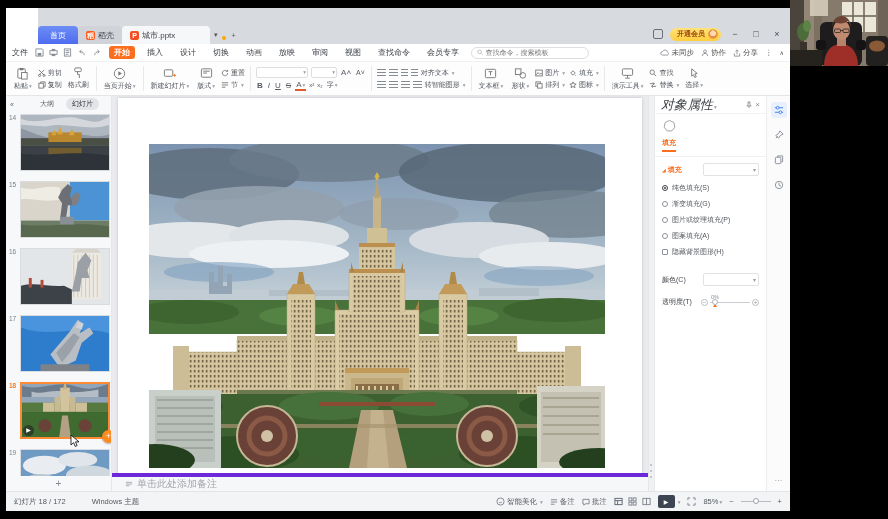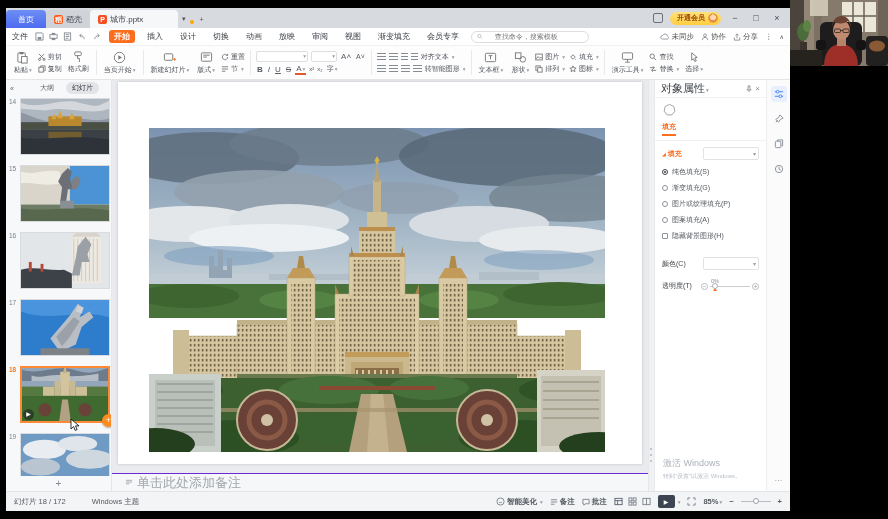--- a/index.html
+++ b/index.html
@@ -1,21 +1,21 @@
 <!DOCTYPE html>
 <html><head>
 <meta charset="utf-8">
 <style>
   html,body{margin:0;padding:0;width:888px;height:519px;background:#000;overflow:hidden;
     font-family:"Liberation Sans","DejaVu Sans",sans-serif;-webkit-font-smoothing:antialiased;}
   *{box-sizing:border-box;}
   .win{position:absolute;left:6px;top:8px;width:784px;height:503px;background:#fff;display:flex;flex-direction:column;}
 
   
-  .titlebar{height:20px;background:#d7dade;display:flex;align-items:flex-end;flex:0 0 auto;}
+  .titlebar{height:36px;background:#d7dade;display:flex;align-items:flex-end;flex:0 0 auto;margin-left:32px;}
   .tab{height:18px;display:flex;align-items:center;gap:3px;padding:0 8px;font-size:8px;color:#3a3f46;border-radius:4px 4px 0 0;}
   .tab.home{background:linear-gradient(#6d8df5,#4d6cf0);color:#fff;min-width:40px;justify-content:center;}
   .tab.docer{background:#d0d3d8;}
   .docer-ic{width:9px;height:9px;border-radius:2px;background:#ff5c1c;color:#fff;font-size:7px;line-height:9px;text-align:center;font-weight:bold;}
   .tab.doc{background:#f6f7f9;min-width:88px;}
   .p-ic{width:9px;height:9px;border-radius:2px;background:#f25022;color:#fff;font-size:7px;line-height:9px;text-align:center;font-weight:bold;}
   .tab-ctl{font-size:7px;color:#555;padding:0 4px;height:18px;display:flex;align-items:center;}
   .notif-dot{width:4px;height:4px;border-radius:50%;background:#ffa600;margin:0 2px 4px 0;}
   .tb-right{margin-left:auto;display:flex;align-items:center;height:20px;gap:7px;padding-right:6px;}
   .grid-ic{width:10px;height:10px;border:1px solid #6a7078;border-radius:2px;position:relative;}
@@ -23,21 +23,21 @@
   .member-av{width:10px;height:10px;border-radius:50%;background:radial-gradient(circle at 50% 40%,#ffd9b0 45%,#e88b4a 46%);border:1px solid #e8a23c;}
   .winbtn{font-size:9px;color:#4a4f57;width:14px;text-align:center;}
 
   
   .menubar{height:18px;background:#fff;display:flex;align-items:center;padding:0 6px;gap:7px;flex:0 0 auto;border-bottom:1px solid #f0f1f2;}
   .menu-file{font-size:8px;color:#3c4046;display:flex;gap:2px;align-items:center;}
   .qicons{display:flex;gap:5px;align-items:center;}
   .qicons svg{display:block;}
   .menu-item{font-size:8px;color:#3c4046;padding:1px 5px;border-radius:3px;white-space:nowrap;}
   .menu-item.active{background:#fb6e1e;color:#fff;font-weight:bold;}
-  .searchbox{width:118px;height:12px;border:1px solid #dcdee1;border-radius:7px;display:flex;align-items:center;gap:12px;padding:0 5px;color:#b4b8bd;}
+  .searchbox{width:118px;height:12px;border:1px solid #dcdee1;border-radius:7px;display:flex;align-items:center;gap:2px;padding:0 5px;color:#b4b8bd;}
   .searchbox input{border:none;outline:none;width:100%;font-size:7px;color:#888;background:transparent;padding:0;}
   .mb-right{margin-left:auto;display:flex;align-items:center;gap:7px;font-size:7.5px;color:#555;}
   .mb-item{display:flex;align-items:center;gap:2px;white-space:nowrap;}
 
   
   .ribbon{height:34px;background:#fdfdfe;border-bottom:1px solid #e4e5e7;display:flex;align-items:stretch;padding:1px 6px;gap:4px;flex:0 0 auto;overflow:hidden;}
   .rb-sep{width:1px;background:#e8e9eb;margin:3px 1px;}
   .rb-big{display:flex;flex-direction:column;align-items:center;justify-content:center;gap:1px;padding:0 2px;}
   .rb-big .lab{font-size:7px;color:#4e5359;white-space:nowrap;}
   .rb-stack{display:flex;flex-direction:column;justify-content:center;gap:2px;}
@@ -70,31 +70,31 @@
   .ov-play{position:absolute;left:3px;bottom:3px;width:11px;height:11px;border-radius:50%;background:rgba(30,30,30,.55);color:#fff;font-size:6px;line-height:11px;text-align:center;}
   .ov-plus{position:absolute;right:-5px;bottom:-4px;width:13px;height:13px;border-radius:50%;background:#ff8a1e;color:#fff;font-size:9px;line-height:13px;text-align:center;box-shadow:0 1px 2px rgba(0,0,0,.3);}
   .lp-foot{height:15px;display:flex;align-items:center;justify-content:center;font-size:10px;color:#85898f;flex:0 0 auto;}
   .cursor{position:absolute;left:64px;top:322px;z-index:5;}
 
   
   .center{flex:1;display:flex;flex-direction:column;min-width:0;}
   .canvas{flex:1;background:#e9ebee;position:relative;overflow:hidden;}
   .slide{position:absolute;left:6px;top:2px;right:6px;height:382px;background:#fff;box-shadow:0 0 3px rgba(0,0,0,.18);}
   .photo{position:absolute;left:31px;top:46px;width:456px;height:324px;}
-  .notesbar{height:18px;background:#f6f7f8;border-top:1px solid #6d28d9;display:flex;align-items:center;gap:4px;padding-left:13px;font-size:13px;color:#a2a6ab;flex:0 0 auto;text-align:center;}
+  .notesbar{height:18px;background:#f6f7f8;border-top:4px solid #6d28d9;display:flex;align-items:center;gap:4px;padding-left:13px;font-size:10px;color:#a2a6ab;flex:0 0 auto;text-align:center;}
 
   
   .split{width:6px;background:#f0f1f3;border-left:1px solid #e6e7e9;position:relative;}
   .split .dots{position:absolute;left:1px;top:368px;display:flex;flex-direction:column;gap:4px;}
   .split .dots i{width:2px;height:2px;border-radius:50%;background:#b3b7bc;}
 
   
   .rpanel{width:112px;background:#fff;border-left:1px solid #e9eaec;display:flex;flex-direction:column;position:relative;font-size:7px;color:#44484e;}
   .rp-head{height:18px;display:flex;align-items:center;padding:0 6px;gap:2px;border-bottom:1px solid #f2f3f4;flex:0 0 auto;}
-  .rp-title{font-size:11px;color:#3c4046;}
+  .rp-title{font-size:13px;color:#3c4046;font-style:italic;}
   .rp-head .sp{flex:1;}
   .rp-body{padding:5px 7px;position:relative;flex:1;}
   .shape-prev{color:#9aa0a6;margin-bottom:3px;}
   .rp-tab{color:#fb6e1e;font-weight:bold;display:inline-block;padding-bottom:2px;border-bottom:2px solid #fb6e1e;}
   .rp-div{height:1px;background:#f0f1f2;margin:0 -7px 6px;}
   .sect{display:flex;align-items:center;margin-bottom:7px;}
   .sect .tri{color:#fb6e1e;font-size:5px;margin-right:2px;}
   .sect .slab{color:#fb6e1e;font-weight:bold;}
   .mini-dd{margin-left:auto;width:56px;height:13px;border:1px solid #e0e2e4;border-radius:2px;position:relative;background:#fff;}
   .mini-dd::after{content:"▾";position:absolute;right:2px;top:2px;font-size:6px;color:#9aa0a6;}
@@ -116,21 +116,21 @@
 
   
   .vstrip{width:24px;background:#fbfbfc;border-left:1px solid #eceded;display:flex;flex-direction:column;align-items:center;padding-top:6px;gap:9px;position:relative;}
   .vic{width:16px;height:16px;border-radius:3px;display:flex;align-items:center;justify-content:center;}
   .vic.active{background:#e8f0fd;}
   .vellip{position:absolute;bottom:6px;font-size:8px;color:#9aa0a6;}
 
   
   .statusbar{height:20px;background:#f3f4f6;border-top:1px solid #e3e4e6;display:flex;align-items:center;padding:0 8px;font-size:7.5px;color:#55595f;flex:0 0 auto;gap:4px;}
   .sb-theme{margin-left:22px;}
-  .sb-right{margin-left:auto;display:flex;align-items:center;gap:7px;font-weight:bold;}
+  .sb-right{margin-left:auto;display:flex;align-items:center;gap:7px;}
   .sb-item{display:flex;align-items:center;gap:2px;white-space:nowrap;}
   .view-ics{display:flex;gap:5px;align-items:center;}
   .playbtn{width:17px;height:13px;background:#3e4552;border-radius:2px;color:#fff;font-size:6px;display:flex;align-items:center;justify-content:center;}
   .zoom-sl{width:30px;height:1px;background:#b9bdc2;position:relative;}
   .zoom-h{position:absolute;left:40%;top:-3px;width:6px;height:6px;border:1px solid #9aa0a6;border-radius:50%;background:#fff;}
 
   
   .webcam{position:absolute;left:790px;top:0;width:98px;height:66px;background:#222;}
 </style>
 </head>
@@ -191,21 +191,21 @@
         </svg>
     </div>
     <div class="menu-item active">开始</div>
     <div class="menu-item">插入</div>
     <div class="menu-item">设计</div>
     <div class="menu-item">切换</div>
     <div class="menu-item">动画</div>
     <div class="menu-item">放映</div>
     <div class="menu-item">审阅</div>
     <div class="menu-item">视图</div>
-    <div class="menu-item">渐变填充</div>
+    <div class="menu-item">查找命令</div>
     <div class="menu-item">会员专享</div>
     <div class="searchbox">
       <svg width="7" height="7" viewBox="0 0 8 8">
           <circle cx="3.2" cy="3.2" r="2.3" fill="none" stroke="#b4b8bd"></circle>
           <path d="M5 5l2 2" stroke="#b4b8bd"></path>
         </svg>
       <input placeholder="查找命令，搜索模板" style="">
     </div>
     <div class="mb-right">
       <div class="mb-item">
@@ -714,24 +714,20 @@
           <div class="slider">
             <span class="scirc">−</span>
             <div class="strack">
               <span class="sval">0%</span>
               <span class="stick"></span>
               <span class="sthumb"></span>
             </div>
             <span class="scirc">+</span>
           </div>
         </div>
-        <div class="wm">
-          <div class="l1">激活 Windows</div>
-          <div class="l2">转到“设置”以激活 Windows。</div>
-        </div>
       </div>
     </div>
 
     <div class="vstrip">
       <div class="vic active">
         <svg width="10" height="10" viewBox="0 0 11 11">
             <path d="M1 3h9M1 8h9" stroke="#3a7af0"></path>
             <circle cx="4" cy="3" r="1.5" fill="#fff" stroke="#3a7af0"></circle>
             <circle cx="7" cy="8" r="1.5" fill="#fff" stroke="#3a7af0"></circle>
           </svg>

